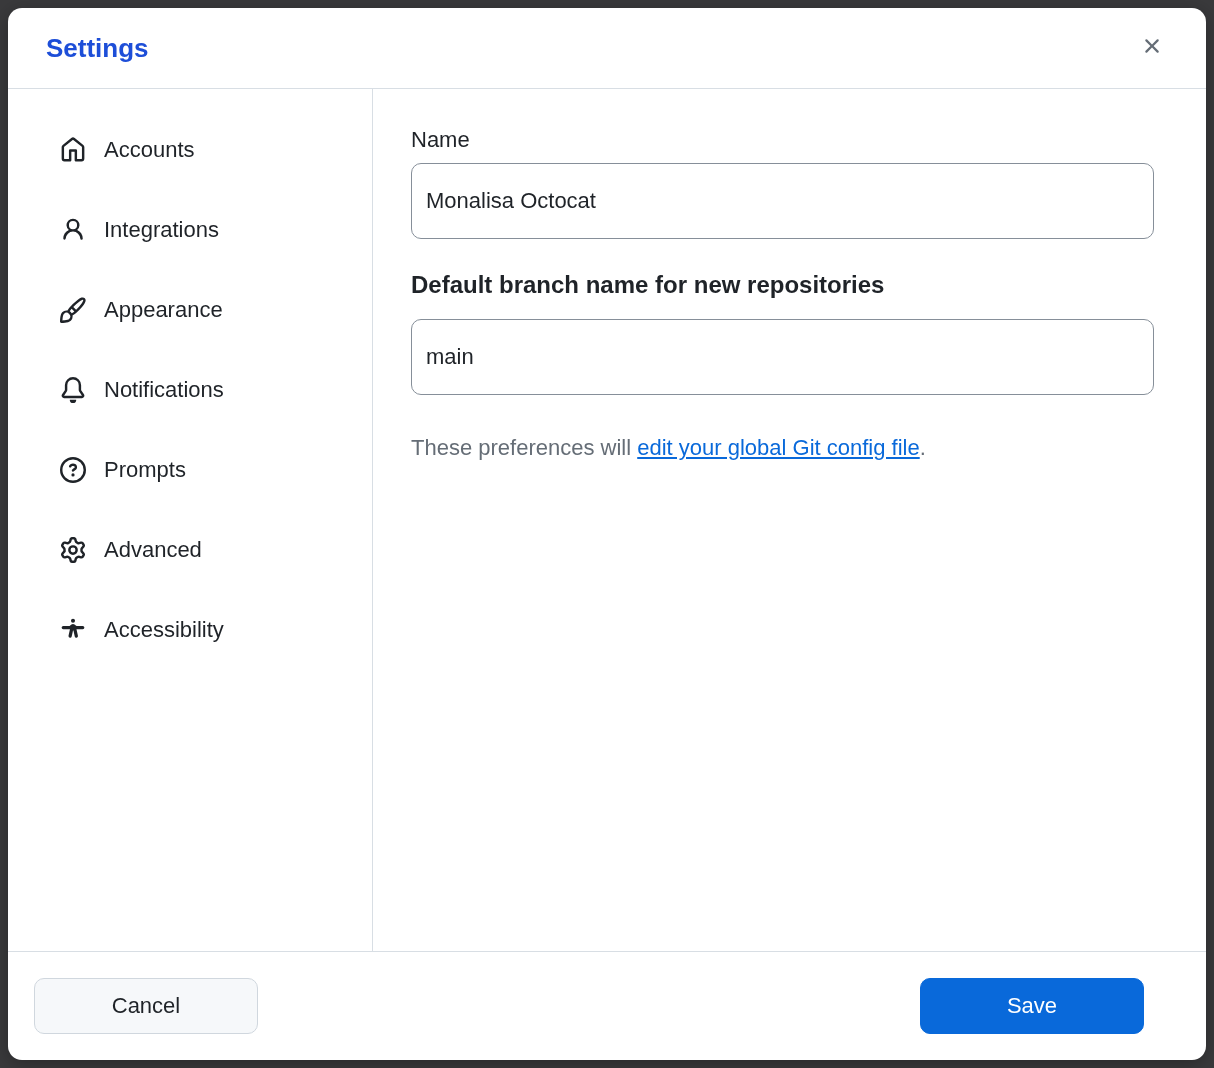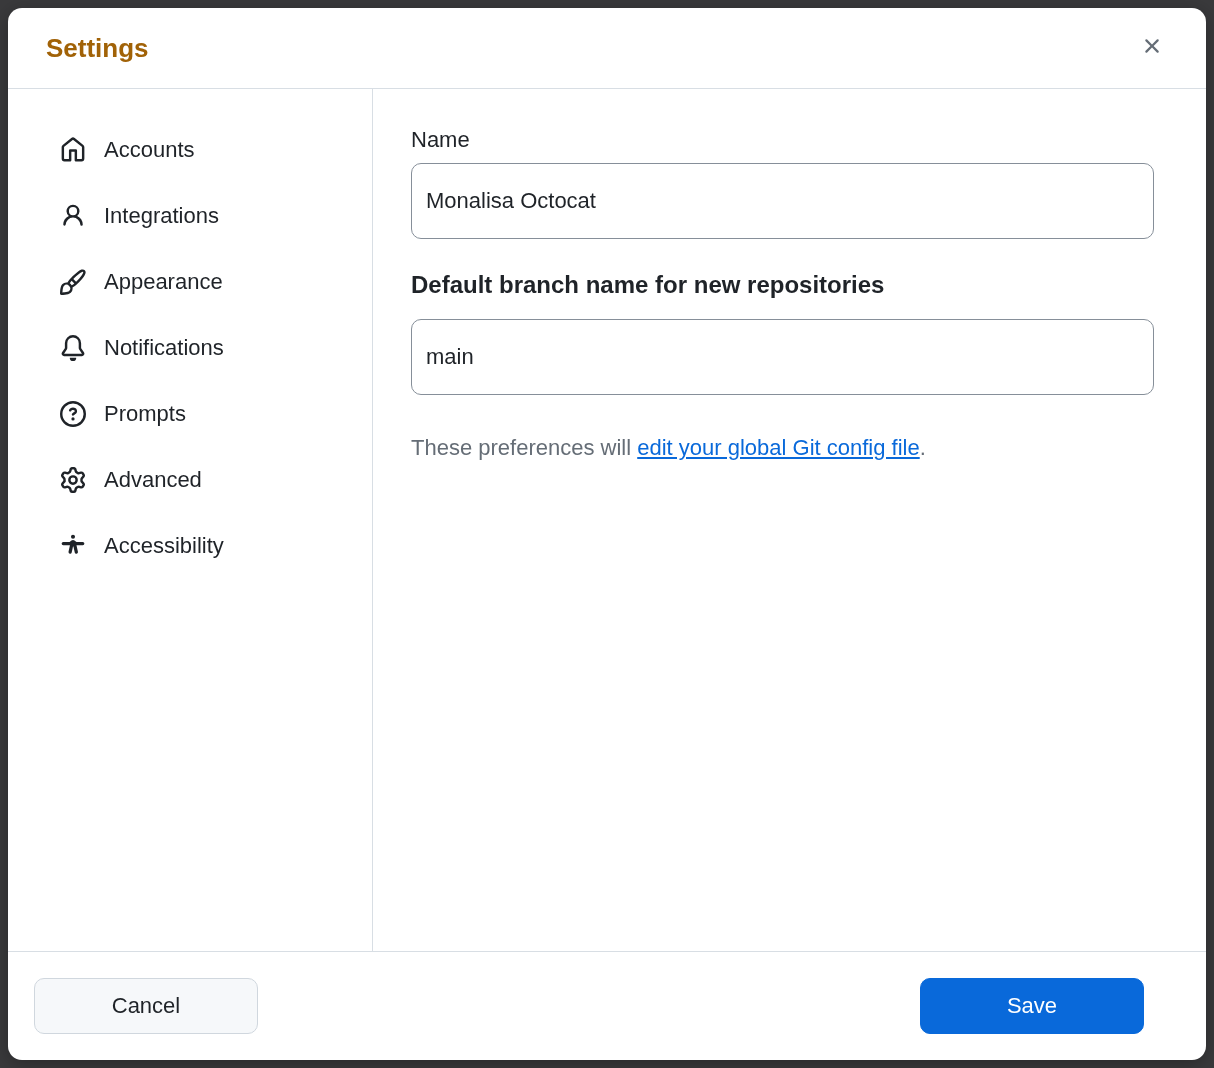--- a/index.html
+++ b/index.html
@@ -27,42 +27,42 @@
     .dialog-header {
       display: flex;
       justify-content: space-between;
       align-items: center;
       padding: 22px 38px 22px 38px;
       border-bottom: 1px solid #d8dee4;
     }
     .dialog-title {
       font-size: 26px;
       font-weight: 700;
-      color: #a16207;
+      color: #1d4ed8;
     }
     .close-button {
       cursor: pointer;
       color: #656d76;
       display: flex;
       align-items: center;
       justify-content: center;
       padding: 4px;
     }
     .dialog-body {
       display: flex;
       flex: 1;
       overflow: hidden;
     }
     .sidebar {
       width: 365px;
       padding: 28px 34px 28px 34px;
       border-right: 1px solid #d8dee4;
       display: flex;
       flex-direction: column;
-      gap: 0;
+      gap: 14px;
     }
     .sidebar-item {
       display: flex;
       align-items: center;
       gap: 18px;
       padding: 20px 18px;
       border-radius: 10px;
       cursor: pointer;
       color: #1f2328;
       font-size: 22px;

